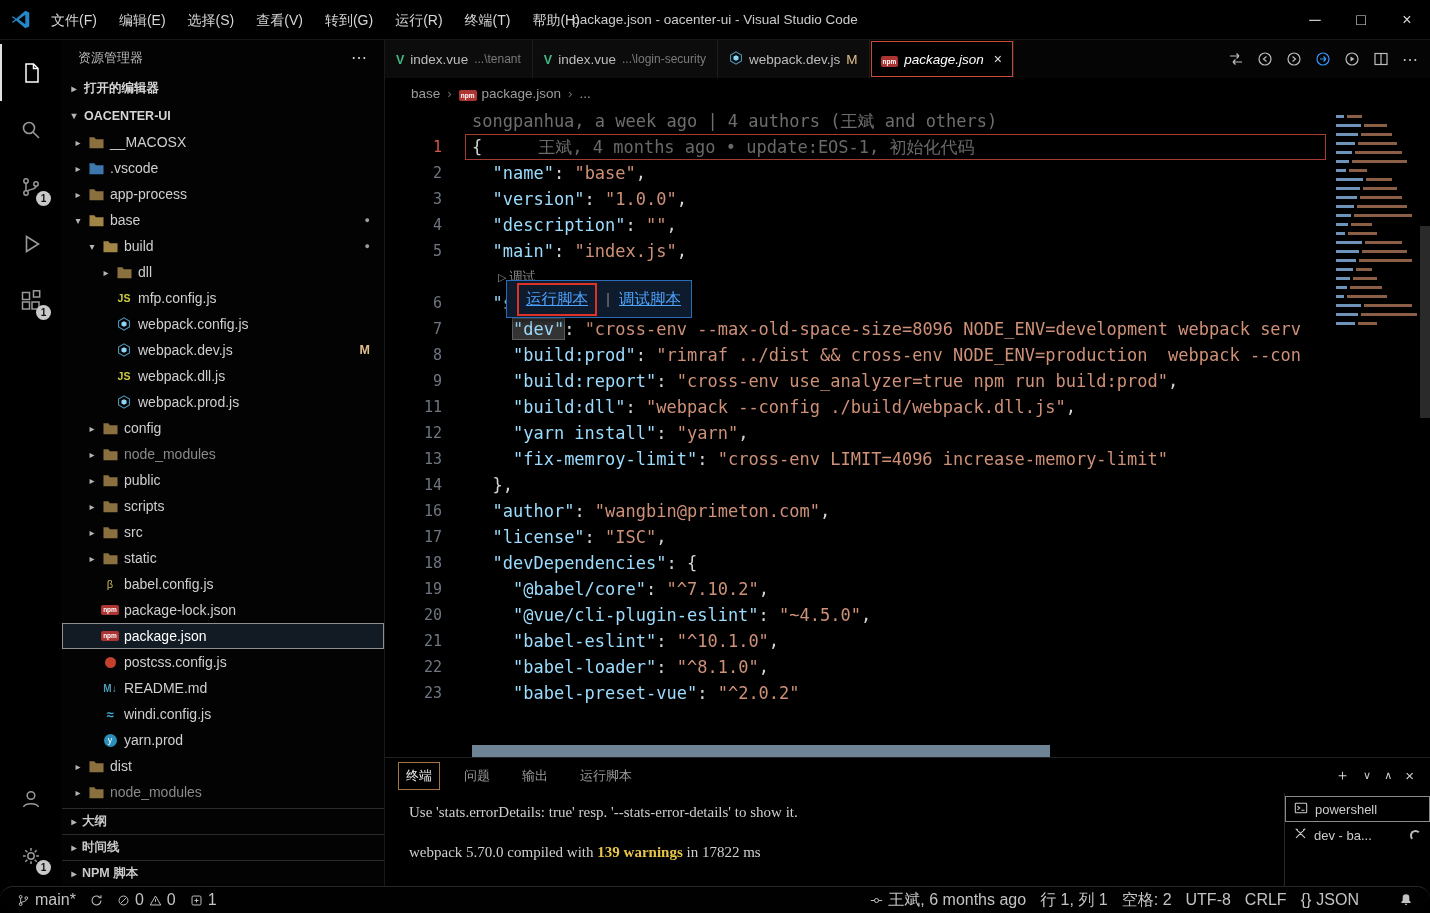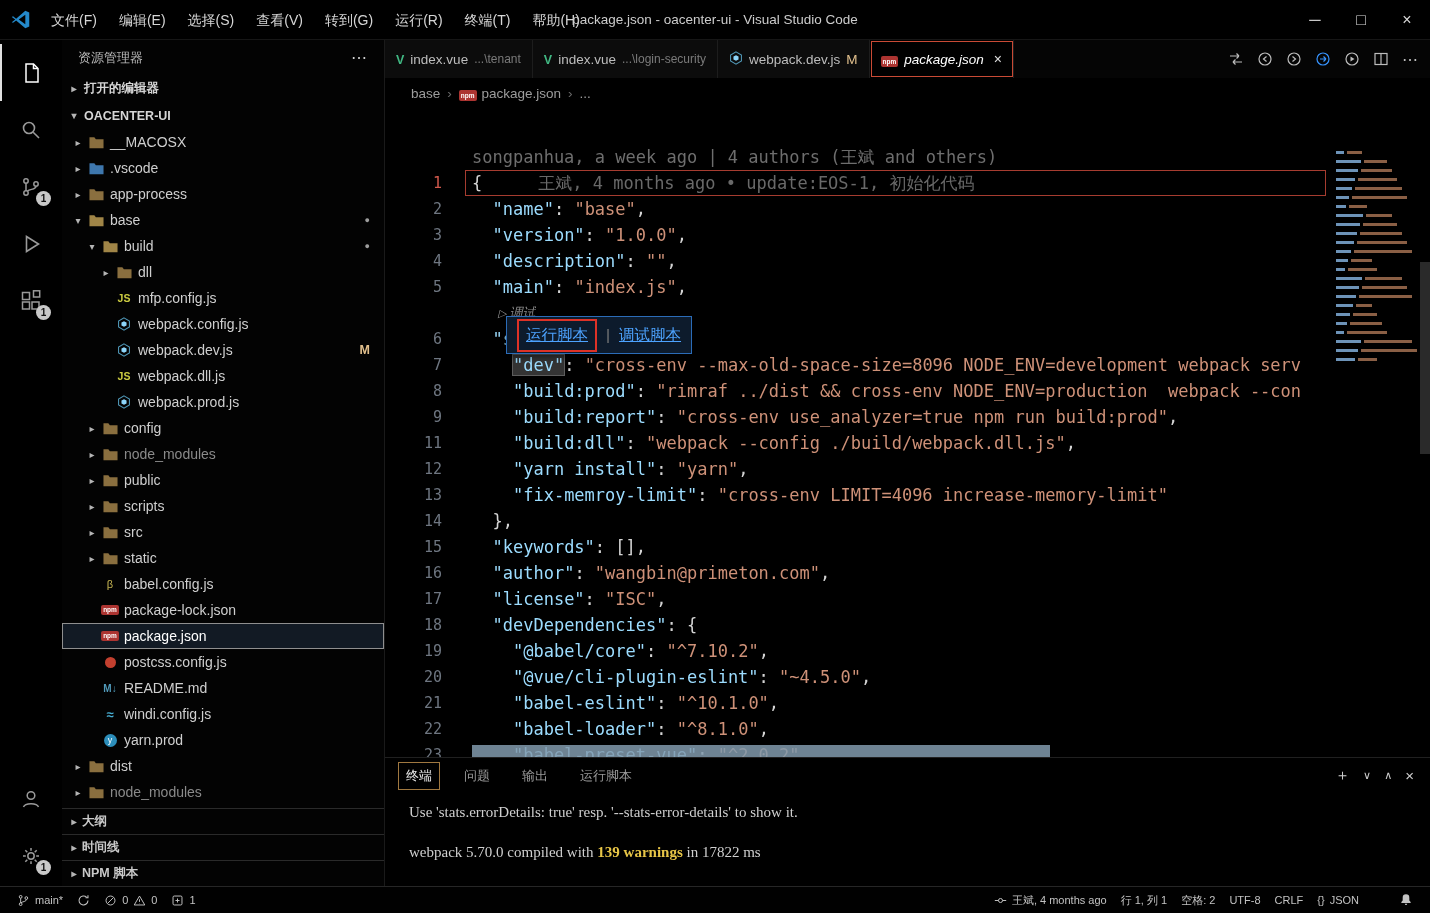--- a/index.html
+++ b/index.html
@@ -63,30 +63,30 @@
   .tab-actions{margin-left:auto;display:flex;align-items:center;gap:13px;padding-right:12px;color:#bdbdbd;}
   .tab-actions .ta{display:flex;align-items:center;}
   .blue{color:#3794ff;}
 
   .breadcrumb{height:30px;flex:0 0 30px;display:flex;align-items:center;gap:7px;padding-left:26px;font-size:13.5px;color:#9d9d9d;background:#000;}
   .bc-item{display:flex;align-items:center;gap:5px;}
   .bc-sep{color:#6a6a6a;}
 
   
   .editor{flex:1;min-height:0;position:relative;overflow:hidden;background:#000;
-    font-family:"DejaVu Sans Mono",monospace;font-size:17px;margin-top:36px;}
+    font-family:"DejaVu Sans Mono",monospace;font-size:17px;}
   .crow{height:26px;line-height:26px;display:flex;position:relative;white-space:pre;}
   .gutter{width:87px;flex:0 0 87px;text-align:right;padding-right:30px;color:#6e7681;font-size:15px;}
   .gutter.red{color:#d1594c;}
   .ccontent{color:#d4d4d4;overflow:hidden;}
   .tk-key{color:#9cdcfe;}
   .tk-str{color:#ce9178;}
   .blame{color:#6e6e6e;}
   .blame-inline{color:#696969;margin-left:56px;}
-  .codelens{color:#8f8f8f;font-size:13px;font-family:"Liberation Sans",sans-serif;padding-left:26px;font-style:italic;}
+  .codelens{color:#8f8f8f;font-size:13px;font-family:"Liberation Sans",sans-serif;padding-left:26px;}
   .lens-tri{font-size:11px;color:#9a9a9a;}
   .word-hl{background:#343434;outline:1px solid #5d5d5d;}
   .anno{position:absolute;left:80px;right:104px;top:0;height:26px;border:1px solid #a63c30;pointer-events:none;}
   .popup{position:absolute;left:121px;top:172px;height:38px;z-index:6;background:#0d1b2c;border:1px solid #2b6cb8;
     display:flex;align-items:center;padding:5px 10px;gap:9px;font-family:"Liberation Sans",sans-serif;font-size:15.5px;
     box-shadow:0 2px 8px rgba(0,0,0,.6);}
   .popup-link{color:#4da3ff;text-decoration:underline;}
   .popup-run{border:2px solid #de3227;padding:4px 7px;}
   .popup-sep{color:#7a7a7a;}
   .minimap{position:absolute;right:10px;top:4px;width:90px;height:215px;overflow:hidden;}
@@ -105,21 +105,21 @@
   .term-out{flex:1;font-family:Liberation Serif, serif;font-size:15px;line-height:27px;padding:6px 0 0 24px;color:#cfcfcf;white-space:pre;overflow:hidden;}
   .tline + .tline{margin-top:13px;}
   .term-warn{color:#e7c547;font-weight:bold;}
   .term-side{width:146px;flex:0 0 146px;border-left:1px solid #272727;padding-top:3px;}
   .ts-row{height:26px;display:flex;align-items:center;gap:7px;padding:0 9px;font-size:13px;color:#cccccc;white-space:nowrap;}
   .ts-row.focused{outline:1px solid #8a8a8a;outline-offset:-1px;}
   .spin{width:11px;height:11px;border-radius:50%;border:2px solid transparent;border-left-color:#bbb;border-top-color:#bbb;margin-left:auto;flex:0 0 11px;}
 
   
   .statusbar{height:27px;flex:0 0 27px;background:#010101;border-top:1px solid #262626;display:flex;align-items:center;
-    font-size:11px;color:#c3c3c3;padding:0 10px;}
+    font-size:16px;color:#c3c3c3;padding:0 10px;border-radius:13px;}
   .sb-item{display:flex;align-items:center;gap:5px;padding:0 7px;height:100%;white-space:nowrap;}
   .sb-right{margin-left:auto;display:flex;align-items:center;}
   .sb-item svg{flex:0 0 auto;}
   .bell{margin-left:26px;}
 </style>
 </head>
 <body>
 
 <div class="window">
 
@@ -566,21 +566,20 @@
             <div class="crow"><span class="gutter">5</span><span class="ccontent">  <span class="tk-key">"main"</span>: <span class="tk-str">"index.js"</span>,</span></div>
             <div class="crow"><span class="gutter"></span><span class="ccontent codelens"><span class="lens-tri">▷ </span><span>调试</span></span></div>
             <div class="crow"><span class="gutter">6</span><span class="ccontent">  <span class="tk-key">"scripts"</span>: {</span></div>
             <div class="crow"><span class="gutter">7</span><span class="ccontent">    <span class="tk-key"><span class="word-hl">"dev"</span></span>: <span class="tk-str">"cross-env --max-old-space-size=8096 NODE_ENV=development webpack serv</span></span></div>
             <div class="crow"><span class="gutter">8</span><span class="ccontent">    <span class="tk-key">"build:prod"</span>: <span class="tk-str">"rimraf ../dist &amp;&amp; cross-env NODE_ENV=production  webpack --con</span></span></div>
             <div class="crow"><span class="gutter">9</span><span class="ccontent">    <span class="tk-key">"build:report"</span>: <span class="tk-str">"cross-env use_analyzer=true npm run build:prod"</span>,</span></div>
             <div class="crow"><span class="gutter">11</span><span class="ccontent">    <span class="tk-key">"build:dll"</span>: <span class="tk-str">"webpack --config ./build/webpack.dll.js"</span>,</span></div>
             <div class="crow"><span class="gutter">12</span><span class="ccontent">    <span class="tk-key">"yarn install"</span>: <span class="tk-str">"yarn"</span>,</span></div>
             <div class="crow"><span class="gutter">13</span><span class="ccontent">    <span class="tk-key">"fix-memroy-limit"</span>: <span class="tk-str">"cross-env LIMIT=4096 increase-memory-limit"</span></span></div>
             <div class="crow"><span class="gutter">14</span><span class="ccontent">  },</span></div>
-            <div class="crow"><span class="gutter">15</span><span class="ccontent">  <span class="tk-key">"keywords"</span>: [],</span></div>
             <div class="crow"><span class="gutter">16</span><span class="ccontent">  <span class="tk-key">"author"</span>: <span class="tk-str">"wangbin@primeton.com"</span>,</span></div>
             <div class="crow"><span class="gutter">17</span><span class="ccontent">  <span class="tk-key">"license"</span>: <span class="tk-str">"ISC"</span>,</span></div>
             <div class="crow"><span class="gutter">18</span><span class="ccontent">  <span class="tk-key">"devDependencies"</span>: {</span></div>
             <div class="crow"><span class="gutter">19</span><span class="ccontent">    <span class="tk-key">"@babel/core"</span>: <span class="tk-str">"^7.10.2"</span>,</span></div>
             <div class="crow"><span class="gutter">20</span><span class="ccontent">    <span class="tk-key">"@vue/cli-plugin-eslint"</span>: <span class="tk-str">"~4.5.0"</span>,</span></div>
             <div class="crow"><span class="gutter">21</span><span class="ccontent">    <span class="tk-key">"babel-eslint"</span>: <span class="tk-str">"^10.1.0"</span>,</span></div>
             <div class="crow"><span class="gutter">22</span><span class="ccontent">    <span class="tk-key">"babel-loader"</span>: <span class="tk-str">"^8.1.0"</span>,</span></div>
             <div class="crow"><span class="gutter">23</span><span class="ccontent">    <span class="tk-key">"babel-preset-vue"</span>: <span class="tk-str">"^2.0.2"</span></span></div>
           </div>
 
@@ -702,20 +701,36 @@
             </div>
           <div class="panel-actions">
             <span>＋</span>
             <span style="font-size:11px;">∨</span>
             <span style="font-size:11px;">∧</span>
             <span>×</span>
           </div>
         </div>
         <div class="panel-body">
           <div class="term-out"><div class="tline">Use 'stats.errorDetails: true' resp. '--stats-error-details' to show it.</div><div class="tline"><span>webpack 5.70.0 compiled with </span><span class="term-warn">139 warnings</span><span> in 17822 ms</span></div></div>
+          <div class="term-side">
+              <div class="ts-row focused">
+                <span><svg width="14" height="14" viewBox="0 0 16 16" fill="none" stroke="currentColor" stroke-width="1.2">
+                    <rect x="1.5" y="2.5" width="13" height="11" rx="1"></rect>
+                    <path d="M4 6l2.5 2L4 10M8.5 10.5H12"></path>
+                  </svg></span>
+                <span>powershell</span>
+              </div>
+              <div class="ts-row">
+                <span><svg width="13" height="13" viewBox="0 0 16 16" fill="none" stroke="currentColor" stroke-width="1.4">
+                    <path d="M2.5 13.5 13 3M3 3l10.5 10.5M2 2.5l2 .5.5 2M14 2.5l-2 .5-.5 2"></path>
+                  </svg></span>
+                <span>dev - ba...</span>
+                <span class="spin"></span>
+              </div>
+            </div>
         </div>
       </div>
 
     </div>
   </div>
 
   <div class="statusbar">
     <div class="sb-item">
       <svg width="13" height="13" viewBox="0 0 16 16" fill="none" stroke="currentColor" stroke-width="1.2">
           <circle cx="4.5" cy="3.5" r="1.7"></circle>
@@ -749,21 +764,21 @@
           <path d="M5.5 8h5M8 5.5v5"></path>
         </svg>
       <span>1</span>
     </div>
     <div class="sb-right">
       <div class="sb-item">
         <svg width="13" height="13" viewBox="0 0 16 16" fill="none" stroke="currentColor" stroke-width="1.2">
             <circle cx="8" cy="8" r="2.5"></circle>
             <path d="M1 8h4.5M10.5 8H15"></path>
           </svg>
-        <span>王斌, 4 months ago</span>
+        <span>王斌, 6 months ago</span>
       </div>
       <div class="sb-item">
           <span>行 1, 列 1</span>
         </div>
       <div class="sb-item">
           <span>空格: 2</span>
         </div>
       <div class="sb-item">
           <span>UTF-8</span>
         </div>

